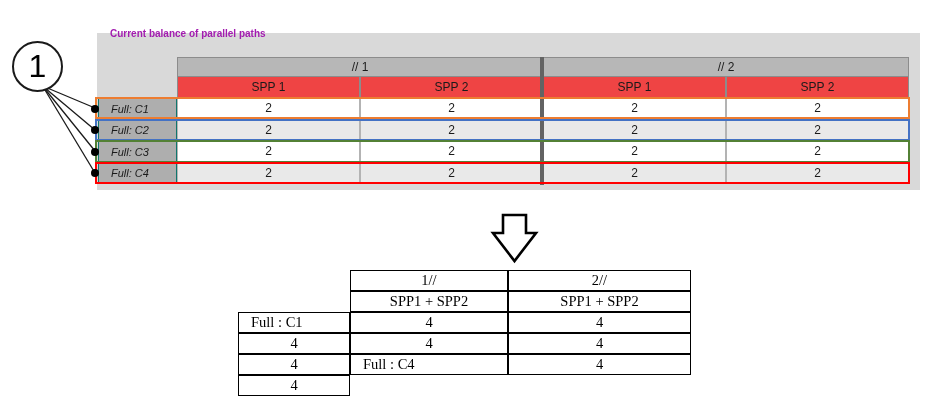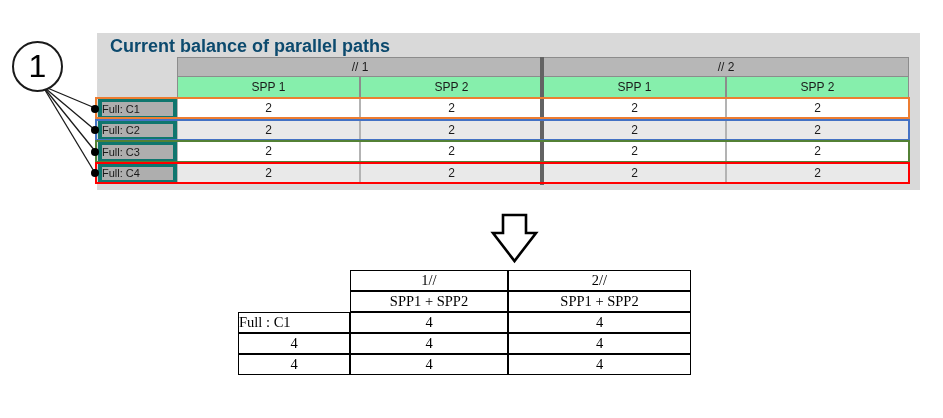--- a/index.html
+++ b/index.html
@@ -28,22 +28,22 @@
   
   .panel {
     position: absolute;
     left: 97px; top: 33px;
     width: 823px; height: 157px;
     background: #d9d9d9;
     z-index: 1;
   }
   .panel-title {
     position: absolute;
-    left: 110px; top: 36px;
-    font-size: 18px; font-weight: bold; color: #0c4a6e;
+    left: 110px; top: 28px;
+    font-size: 10px; font-weight: bold; color: #a21caf;
     z-index: 2;
   }
 
   
   .top-table {
     position: absolute;
     left: 98px; top: 57px;
     display: grid;
     grid-template-columns: 79px 183px 183px 183px 183px;
     grid-template-rows: 20px 21px 21.5px 21.5px 21.5px 21.5px;
@@ -56,30 +56,31 @@
     overflow: hidden;
   }
   .tt-spacer { background: transparent; }
   .tt-group {
     background: #b7b7b7;
     border: 1px solid #8c8c8c;
   }
   .tt-group-1 { grid-column: 2 / span 2; }
   .tt-group-2 { grid-column: 4 / span 2; }
   .tt-sub {
-    background: #86efac;
+    background: #ef4444;
     border: 1px solid #8c8c8c;
     border-top: none;
   }
   .tt-rowlabel {
     background: #aeaeae;
-    border: 4px solid #0f766e;
+    border: 1px solid #0f766e;
     justify-content: flex-start;
-    padding-left: 0;
+    padding-left: 12px;
     font-size: 11px;
+    font-style: italic;
   }
   .tt-val { border: 1px solid #b3b3b3; border-top: none; }
   .row-even .tt-val { background: #ffffff; }
   .row-odd  .tt-val { background: #e9e9e9; }
 
   
   .group-divider {
     position: absolute;
     left: 540px; top: 57px;
     width: 4px; height: 128px;
@@ -129,21 +130,21 @@
     font-size: 14.5px;
     z-index: 2;
   }
   .bt-cell {
     display: flex; align-items: center; justify-content: center;
     border: 1px solid #000;
     background: #ffffff;
     color: #000;
   }
   .bt-empty { border: none; background: transparent; }
-  .bt-rowlabel { justify-content: flex-start; padding-left: 0; }
+  .bt-rowlabel { justify-content: flex-start; padding-left: 12px; }
 </style>
 </head>
 <body>
 
 <div class="canvas">
 
   <div class="panel"></div>
   <div class="panel-title">Current balance of parallel paths</div>
 
   <div class="top-table">
@@ -230,17 +231,18 @@
     <div class="bt-cell bt-rowlabel">Full : C1</div>
     <div class="bt-cell">4</div>
     <div class="bt-cell">4</div>
 
     <div class="bt-cell">4</div>
     <div class="bt-cell">4</div>
 
     <div class="bt-cell">4</div>
     <div class="bt-cell">4</div>
 
+    <div class="bt-cell bt-rowlabel">Full : C4</div>
     <div class="bt-cell">4</div>
     <div class="bt-cell">4</div>
   </div>
 
 </div>
 
 </body></html>

